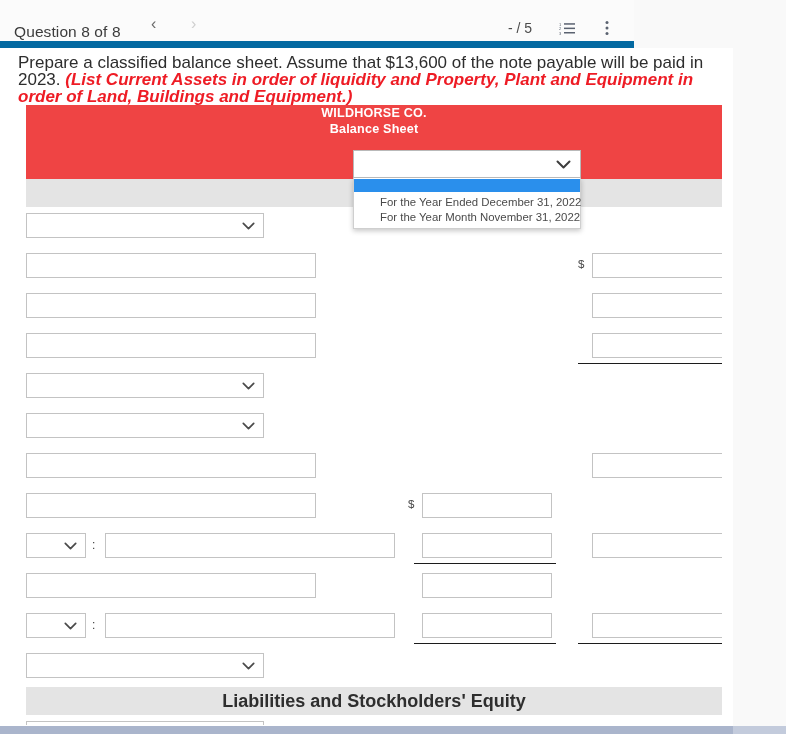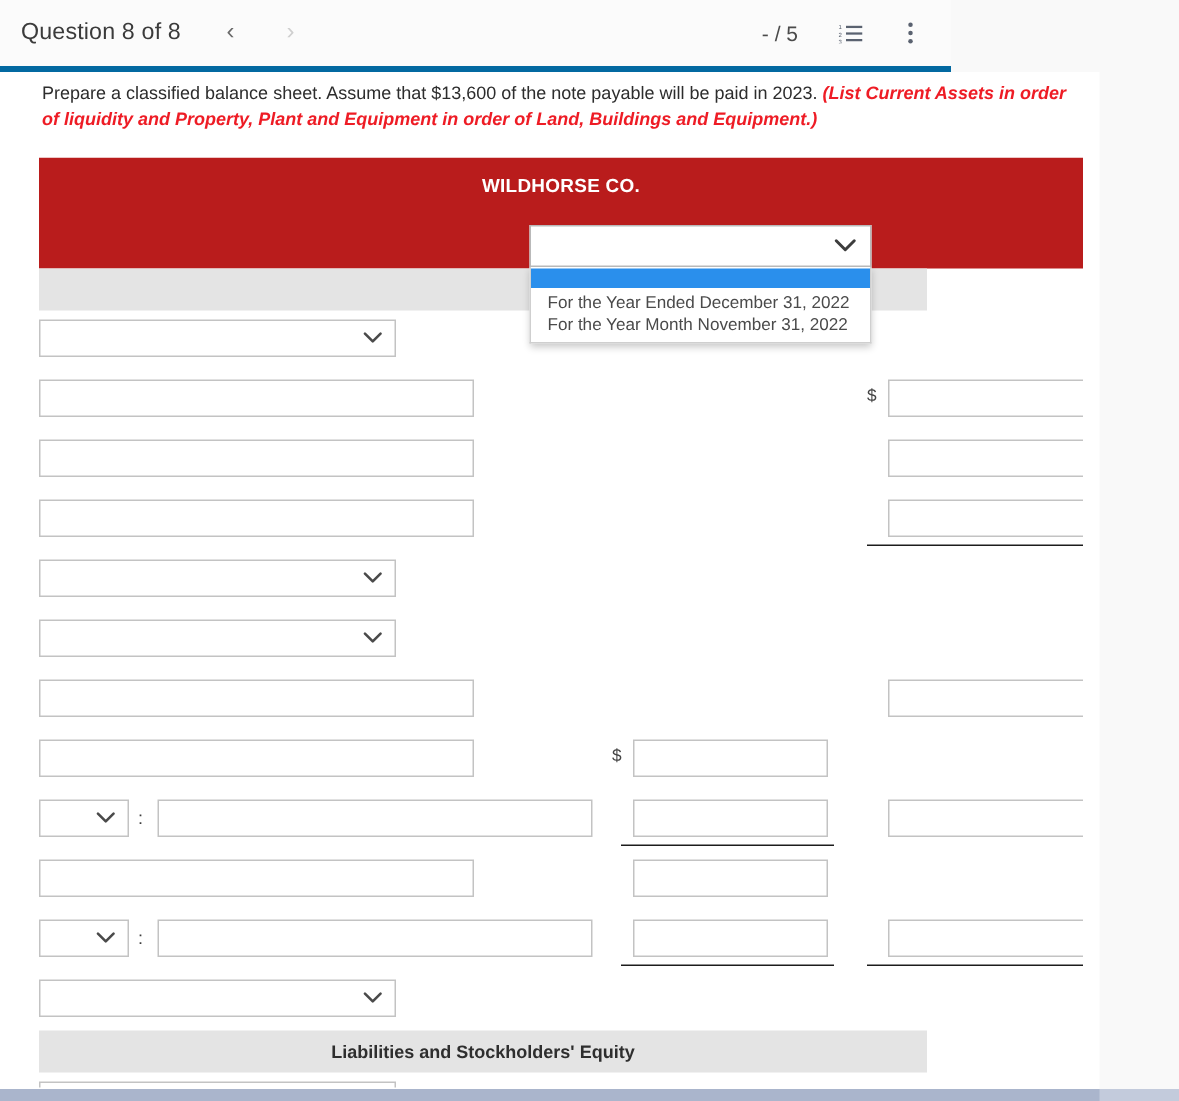--- a/index.html
+++ b/index.html
@@ -11,23 +11,23 @@
     background: #f9f9f9;
     font-family: "Liberation Sans", sans-serif;
   }
 
   
   #question-bar {
     position: absolute;
     left: 0; top: 0;
     width: 634px; height: 48px;
     background: #fbfbfb;
-    border-bottom: 4px solid #0369a1;
+    border-bottom: 7px solid #0369a1;
     display: flex;
-    align-items: center;
+    align-items: flex-end;
   }
   #question-counter {
     margin-left: 14px;
     font-size: 15.5px;
     color: #3b3b3b;
     letter-spacing: .1px;
     white-space: nowrap;
   }
   .nav-chevron {
     width: 34px; height: 34px;
@@ -63,23 +63,23 @@
   #page-surface {
     position: absolute;
     left: 0; top: 48px;
     width: 733px; height: 680px;
     background: #ffffff;
     overflow: hidden;
   }
 
   #instructions {
     position: absolute;
-    left: 28px; top: 6px;
+    left: 18px; top: 6px;
     width: 696px;
-    font-size: 12px;
+    font-size: 17px;
     line-height: 17px;
     color: #2d2d2d;
   }
   #instructions em {
     color: #ee1c25;
     font-style: italic;
     font-weight: bold;
   }
 
   
@@ -87,24 +87,23 @@
     position: absolute;
     left: 26px; top: 57px;
     width: 696px;
     height: 620px;
     overflow: hidden;
   }
 
   #sheet-header {
     width: 696px;
     height: 74px;
-    background: #b91c1c;
+    background: #ef4444;
     color: #ffffff;
     text-align: center;
-    padding-top: 11px;
   }
   #company-name {
     font-size: 12.6px;
     font-weight: bold;
     letter-spacing: .2px;
     line-height: 16px;
   }
   #sheet-title {
     font-size: 12.6px;
     font-weight: bold;
@@ -139,39 +138,39 @@
     border: 1px solid #cfcfcf;
     border-top: none;
     box-shadow: 0 2px 5px rgba(0,0,0,.22);
     padding: 1px 0 3px 0;
   }
   .period-option {
     height: 15px;
     font-size: 11.4px;
     line-height: 15px;
     color: #4a4a4a;
-    padding-left: 11px;
+    padding-left: 26px;
     white-space: nowrap;
     cursor: pointer;
   }
   .period-option.selected {
     background: #2a8fec;
     color: #ffffff;
     height: 13px;
     line-height: 13px;
     margin-bottom: 3px;
   }
 
   
   .section-band {
-    width: 592px;
+    width: 696px;
     height: 28px;
     background: #e4e4e4;
     color: #2e2e2e;
-    font-size: 12px;
+    font-size: 18px;
     font-weight: bold;
     display: flex;
     align-items: center;
     justify-content: center;
   }
 
   
   .sheet-row {
     position: relative;
     width: 696px;
@@ -265,20 +264,21 @@
 <div id="page-surface">
 
   <p id="instructions">
     <span>Prepare a classified balance sheet. Assume that $13,600 of the note payable will be paid in 2023. </span><em>(List Current Assets in order of liquidity and Property, Plant and Equipment in order of Land, Buildings and Equipment.)</em>
   </p>
 
   <div id="worksheet">
 
     <div id="sheet-header">
       <div id="company-name">WILDHORSE CO.</div>
+      <div id="sheet-title">Balance Sheet</div>
     </div>
 
     <div id="period-select-wrap">
       <div id="period-select">
         <span></span>
         <span class="chev">
           <svg width="15" height="9" viewBox="0 0 15 9" aria-hidden="true">
             <path d="M1.5 1.5 L7.5 7.5 L13.5 1.5" fill="none" stroke="#3d3d3d" stroke-width="2" stroke-linecap="round" stroke-linejoin="round"></path>
           </svg>
         </span>

